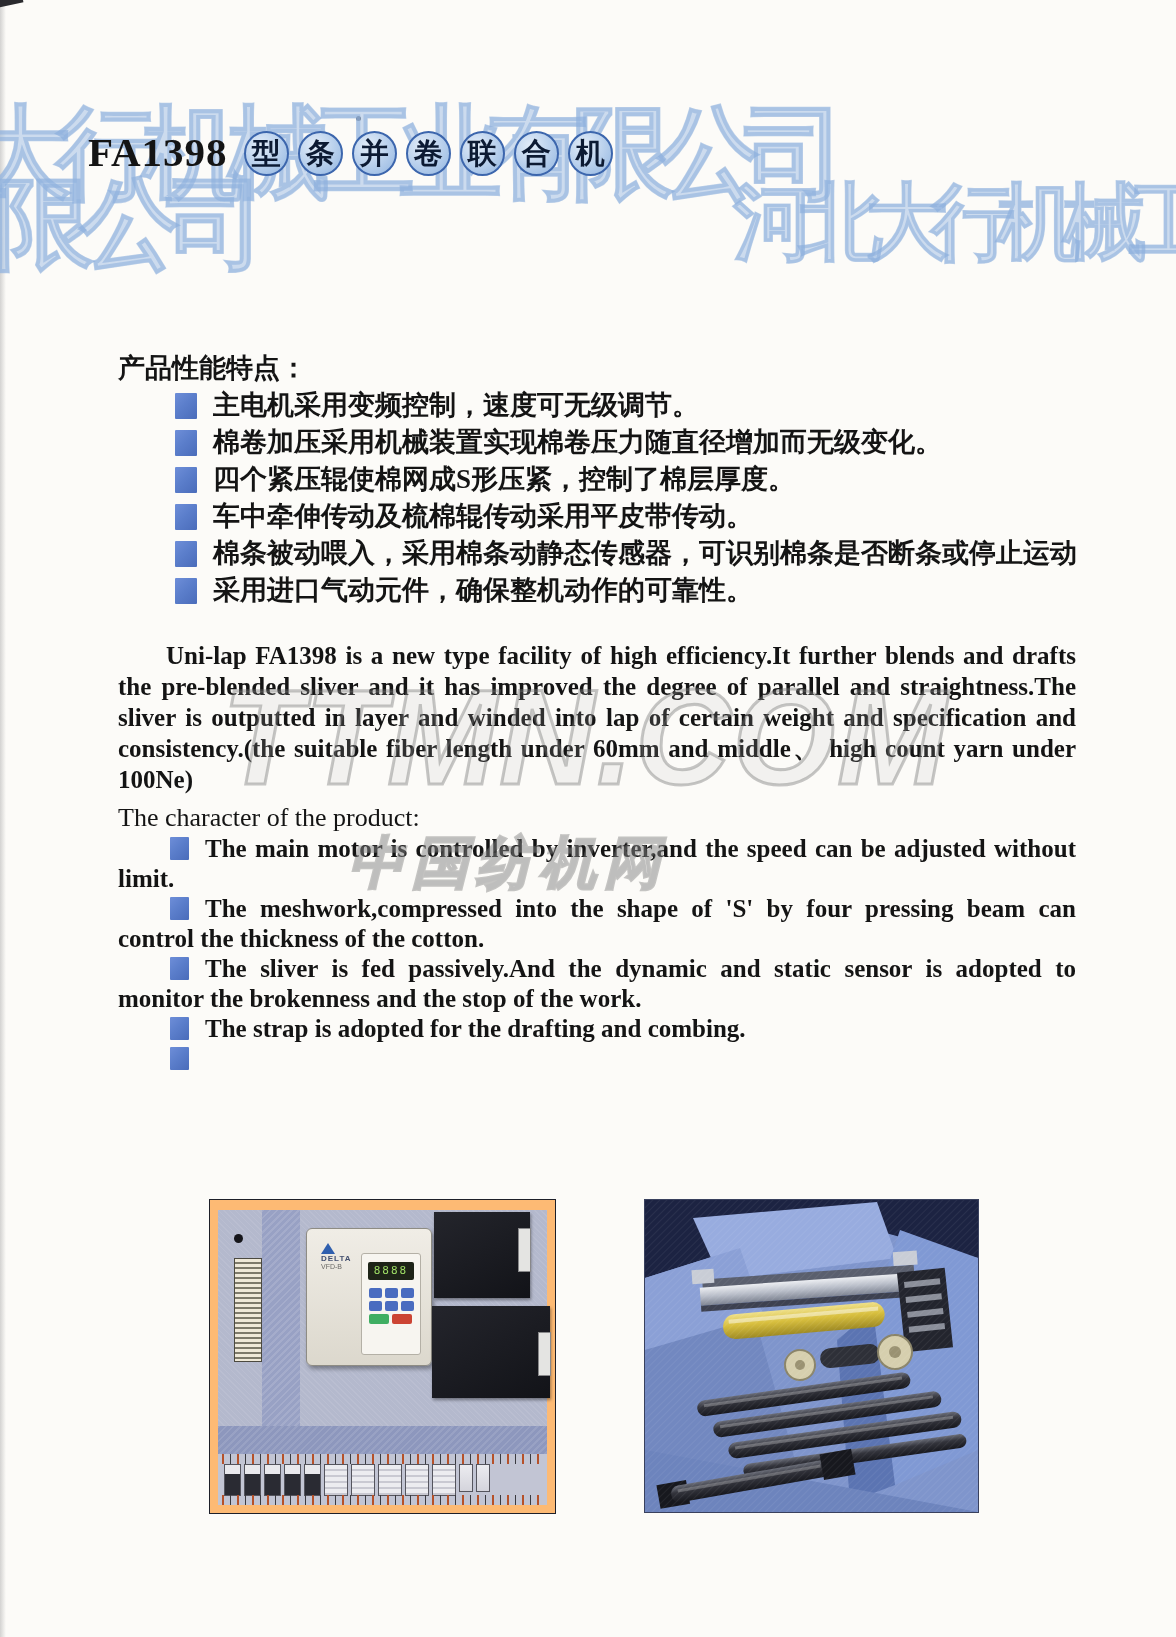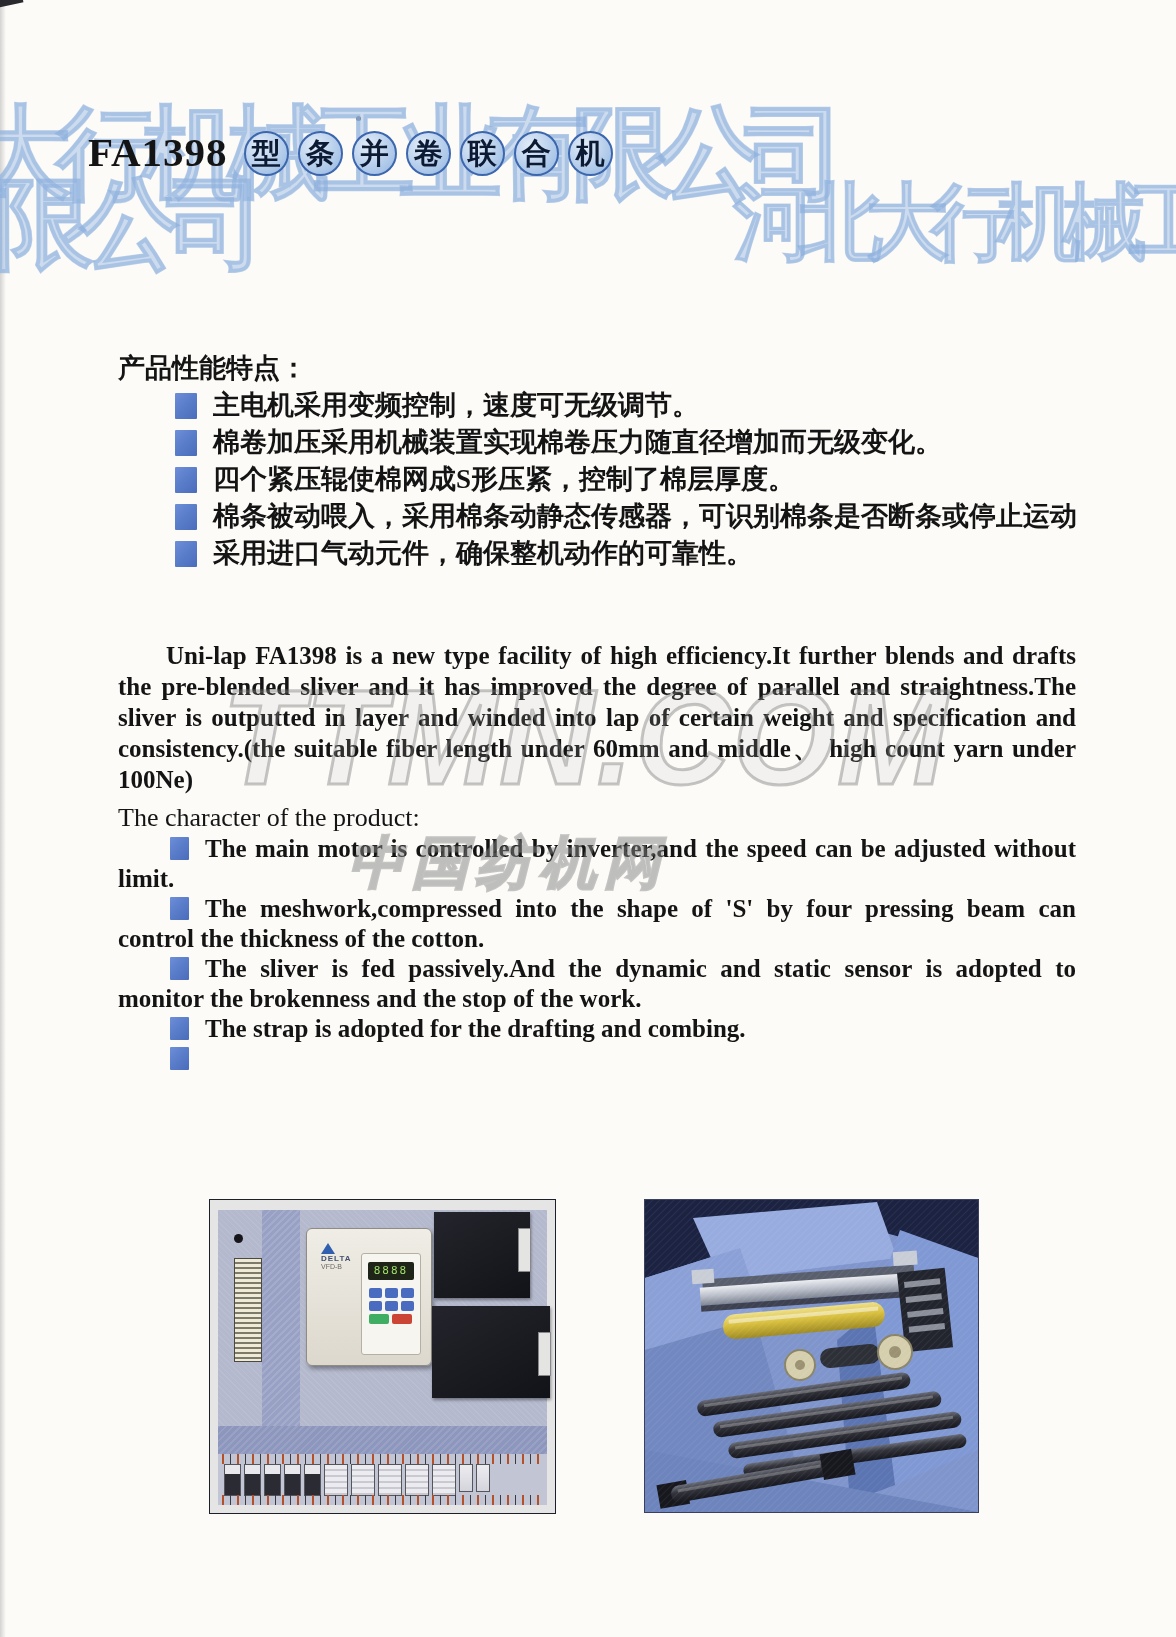--- a/index.html
+++ b/index.html
@@ -48,21 +48,21 @@
     font-size:25px;font-weight:bold;line-height:31px;text-indent:48px;text-align:justify;
     font-family:"Liberation Serif","DejaVu Serif",serif;}
   .en-heading{position:absolute;left:118px;top:803px;z-index:2;font-size:26px;font-weight:normal;}
   .en-list{position:absolute;left:118px;top:834px;width:958px;z-index:2;}
   .en-list p{margin:0;font-size:25px;font-weight:bold;line-height:30px;text-indent:52px;text-align:justify;}
   .sq-en{display:inline-block;width:19px;height:23px;margin-right:16px;vertical-align:-3px;border-radius:1px;
     background:linear-gradient(135deg,#6e8ed8 0%,#5b7ecb 45%,#4a6cba 100%);}
 
   
   .photo-left{position:absolute;left:210px;top:1200px;width:345px;height:313px;z-index:2;
-    background:#e5e5e5;box-shadow:0 0 0 1px #1d1f29;}
+    background:#fdba74;box-shadow:0 0 0 1px #1d1f29;}
   .panel{position:absolute;left:8px;top:10px;width:329px;height:295px;
     background:repeating-linear-gradient(45deg,rgba(255,255,255,.08) 0 1px,transparent 1px 4px),#b4b9cd;}
   .screw{position:absolute;width:9px;height:9px;border-radius:50%;background:#15151a;}
   .lav-strip{position:absolute;left:44px;top:0;width:38px;height:216px;
     background:repeating-linear-gradient(135deg,rgba(255,255,255,.12) 0 2px,transparent 2px 5px),#98a1c4;}
   .terminal{position:absolute;left:16px;top:48px;width:26px;height:102px;border:1px solid #4c4a40;
     background:repeating-linear-gradient(180deg,#efe9d8 0 3px,#7d7a6a 3px 5px);}
   .inverter{position:absolute;left:88px;top:18px;width:124px;height:136px;border-radius:6px;
     background:linear-gradient(180deg,#f0ede6,#dcd8cd);border:1px solid #8e8c84;box-shadow:2px 3px 4px rgba(0,0,0,.35);}
   .inv-logo{position:absolute;left:14px;top:14px;display:flex;flex-direction:column;align-items:flex-start;}
@@ -131,20 +131,24 @@
     <li>
         <span class="sq"></span>
         <span>棉卷加压采用机械装置实现棉卷压力随直径增加而无级变化。</span>
       </li>
     <li>
         <span class="sq"></span>
         <span>四个紧压辊使棉网成S形压紧，控制了棉层厚度。</span>
       </li>
     <li>
         <span class="sq"></span>
+        <span>车中牵伸传动及梳棉辊传动采用平皮带传动。</span>
+      </li>
+    <li>
+        <span class="sq"></span>
         <span>棉条被动喂入，采用棉条动静态传感器，可识别棉条是否断条或停止运动</span>
       </li>
     <li>
         <span class="sq"></span>
         <span>采用进口气动元件，确保整机动作的可靠性。</span>
       </li>
   </ul>
 
   <p class="en-para">Uni-lap FA1398 is a new type facility of high efficiency.It further blends and drafts the pre-blended sliver and it has improved the degree of parallel and straightness.The sliver is outputted in layer and winded into lap of certain weight and specification and consistency.(the suitable fiber length under 60mm and middle、 high count yarn under 100Ne)</p>
   <div class="en-heading">The character of the product:</div>

